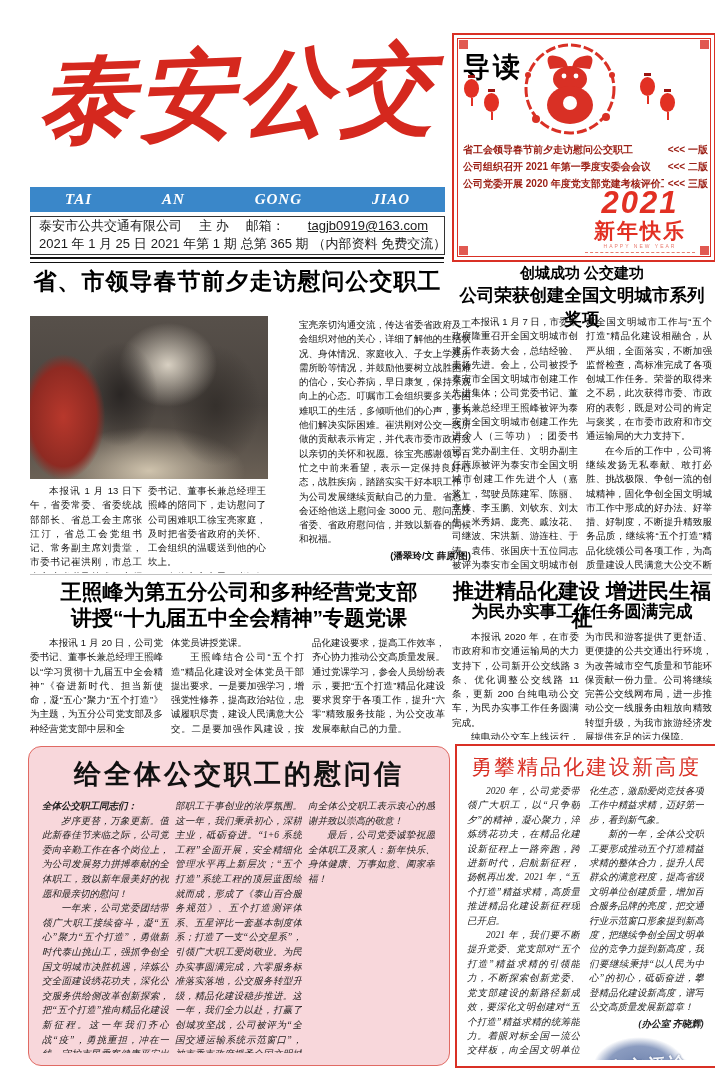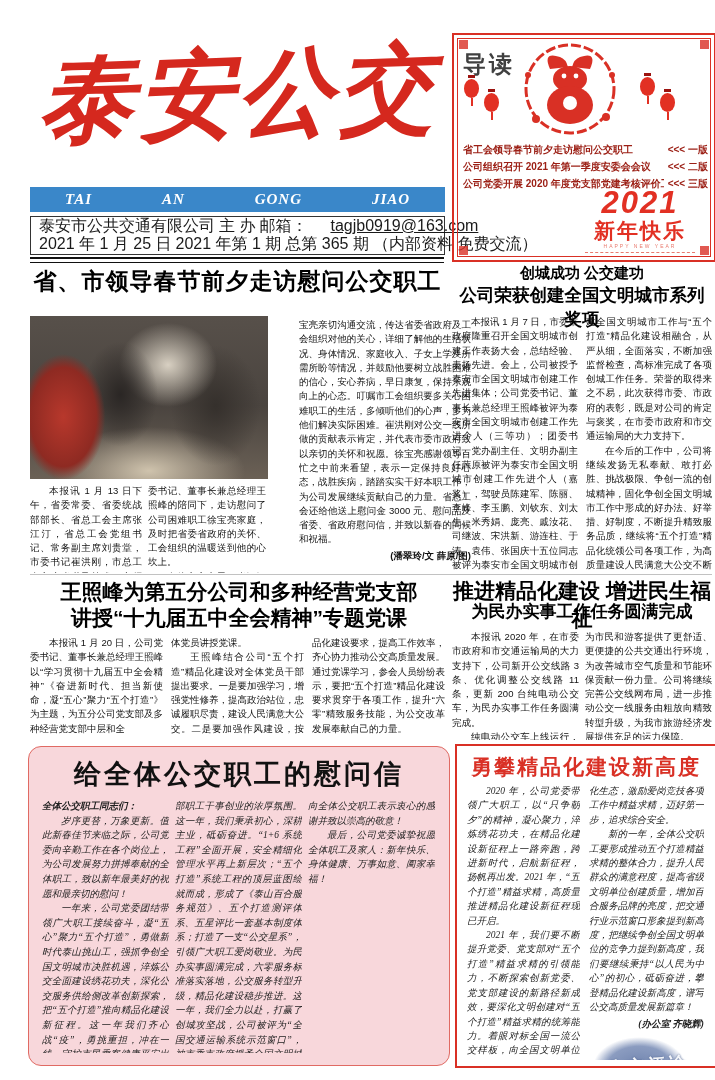--- a/index.html
+++ b/index.html
@@ -7,30 +7,30 @@
         font-family:"Liberation Sans","DejaVu Sans",sans-serif;color:#1a1a1a;overflow:hidden;}
   .abs{position:absolute;}
 
   
   #calligraphy{left:30px;top:10px;width:415px;height:172px;display:flex;align-items:center;justify-content:center;
     color:#d5281e;font-size:96px;font-weight:bold;font-style:italic;font-family:"DejaVu Serif",serif;
     letter-spacing:4px;transform:rotate(-2deg);}
   #latin-bar{left:30px;top:187px;width:415px;height:25px;background:#3a87c9;color:#fff;
     display:flex;justify-content:space-around;align-items:center;
     font-family:"Liberation Serif","DejaVu Serif",serif;font-style:italic;font-weight:bold;font-size:15px;letter-spacing:1px;}
-  #pub-box{left:30px;top:216px;width:413px;height:37px;border:1px solid #333;font-size:16px;line-height:18px;}
+  #pub-box{left:30px;top:216px;width:413px;height:37px;border:1px solid #333;font-size:13px;line-height:18px;}
   .pub-row{display:flex;justify-content:space-between;padding:0 8px;white-space:nowrap;}
   .pub-row span{margin-right:4px;}
   #pub-email{text-decoration:underline;padding-left:19px;}
   #top-rule{left:30px;top:257px;width:414px;height:3px;border-top:2px solid #111;border-bottom:1px solid #111;}
 
   
   #daodu{left:452px;top:33px;width:260px;height:225px;border:2px solid #d93025;}
   #daodu .inner-border{position:absolute;left:3px;top:3px;right:3px;bottom:3px;border:1px solid #d93025;pointer-events:none;}
-  #daodu-title{position:absolute;left:9px;top:14px;font-size:23px;font-weight:bold;color:#404040;letter-spacing:3px;}
+  #daodu-title{position:absolute;left:9px;top:14px;font-size:27px;font-weight:bold;color:#000000;letter-spacing:3px;}
   .corner{position:absolute;width:9px;height:9px;background:#d93025;opacity:.8;}
   #ox-wrap{position:absolute;left:62px;top:6px;}
   .lantern{position:absolute;width:15px;height:19px;background:#e23023;border-radius:8px/10px;}
   .lantern:before{content:"";position:absolute;left:4px;top:-4px;width:7px;height:3px;background:#9c1410;}
   .lantern:after{content:"";position:absolute;left:6.5px;bottom:-8px;width:2px;height:8px;background:#e23023;}
   #daodu-list{position:absolute;left:9px;right:6px;top:106px;font-size:10px;font-weight:bold;color:#9c2016;}
   .daodu-row{display:flex;justify-content:space-between;line-height:17px;}
   .daodu-row .t{white-space:nowrap;overflow:hidden;}
   .daodu-row .pg{white-space:nowrap;margin-left:4px;}
   #ny-art{position:absolute;right:8px;top:152px;width:132px;text-align:center;color:#e23023;line-height:1;}
@@ -84,21 +84,21 @@
     font-family:"Liberation Serif","DejaVu Serif",serif;font-style:italic;}
   .letter-col.colbody{font-size:9.5px;line-height:14.6px;color:#222;}
   #letter-c1{left:13px;}
   #letter-c2{left:146px;}
   #letter-c3{left:279px;}
   #letter-salutation{font-weight:bold;font-style:italic;}
 
   
   #comm-box{left:455px;top:744px;width:258px;height:320px;border:2px solid #d93025;background:#fff;}
   #comm-title{position:absolute;left:0;top:7px;width:100%;text-align:center;
-    font-size:21px;font-weight:bold;letter-spacing:2px;color:#d93025;}
+    font-size:21px;font-weight:normal;letter-spacing:2px;color:#d93025;}
   .comm-col{position:absolute;top:38px;height:276px;width:113px;
     font-family:"Liberation Serif","DejaVu Serif",serif;font-style:italic;}
   .comm-col.colbody{font-size:9.5px;line-height:14.4px;color:#222;}
   #comm-c1{left:10px;}
   #comm-c2{left:132px;width:115px;}
   #comm-seal{position:relative;margin-top:4px;width:112px;height:74px;}
   #seal-blob{position:absolute;left:0;top:0;width:112px;height:74px;
     background:radial-gradient(60px 40px at 45% 45%,#6e82ad 0%,#8b9cc0 55%,rgba(139,156,192,0) 78%),
                radial-gradient(40px 30px at 75% 60%,#a3b1cd 0%,rgba(163,177,205,0) 75%),
                radial-gradient(30px 26px at 25% 65%,#5a6f9e 0%,rgba(90,111,158,0) 80%);
@@ -265,21 +265,21 @@
   </div>
 
   <div class="abs" id="comm-box">
     <div id="comm-title">勇攀精品化建设新高度</div>
     <div class="comm-col colbody" id="comm-c1">
         <p>2020 年，公司党委带领广大职工，以“只争朝夕”的精神，凝心聚力，淬炼绣花功夫，在精品化建设新征程上一路奔跑，跨进新时代，启航新征程，扬帆再出发。2021 年，“五个打造”精益求精，高质量推进精品化建设新征程现已开启。</p>
         <p>2021 年，我们要不断提升党委、党支部对“五个打造”精益求精的引领能力，不断探索创新党委、党支部建设的新路径新成效，要深化文明创建对“五个打造”精益求精的统筹能力。着眼对标全国一流公交样板，向全国文明单位发起冲击。同时扎实做好今年各项工作，迈出“五个打造”精益求精的坚实步伐。在优化车、线、场、站，追求综合安全，营造文</p>
       </div>
     <div class="comm-col colbody cont" id="comm-c2">
       <div class="cont">
-          <p>化生态，激励爱岗竞技各项工作中精益求精，迈好第一步，追求综合安全。</p>
+          <p>化生态，激励爱岗竞技各项工作中精益求精，迈好第一步，看到新气象。</p>
           <p>新的一年，全体公交职工要形成推动五个打造精益求精的整体合力，提升人民群众的满意程度，提高省级文明单位创建质量，增加百合服务品牌的亮度，把交通行业示范窗口形象提到新高度，把继续争创全国文明单位的竞争力提到新高度，我们要继续秉持“以人民为中心”的初心，砥砺奋进，攀登精品化建设新高度，谱写公交高质量发展新篇章！</p>
         </div>
       <div class="byline">(办公室  齐晓辉)</div>
       <div id="comm-seal">
         <div id="seal-blob"></div>
         <div id="seal-text">公交评论</div>
 
       </div>
     </div>
   </div>

